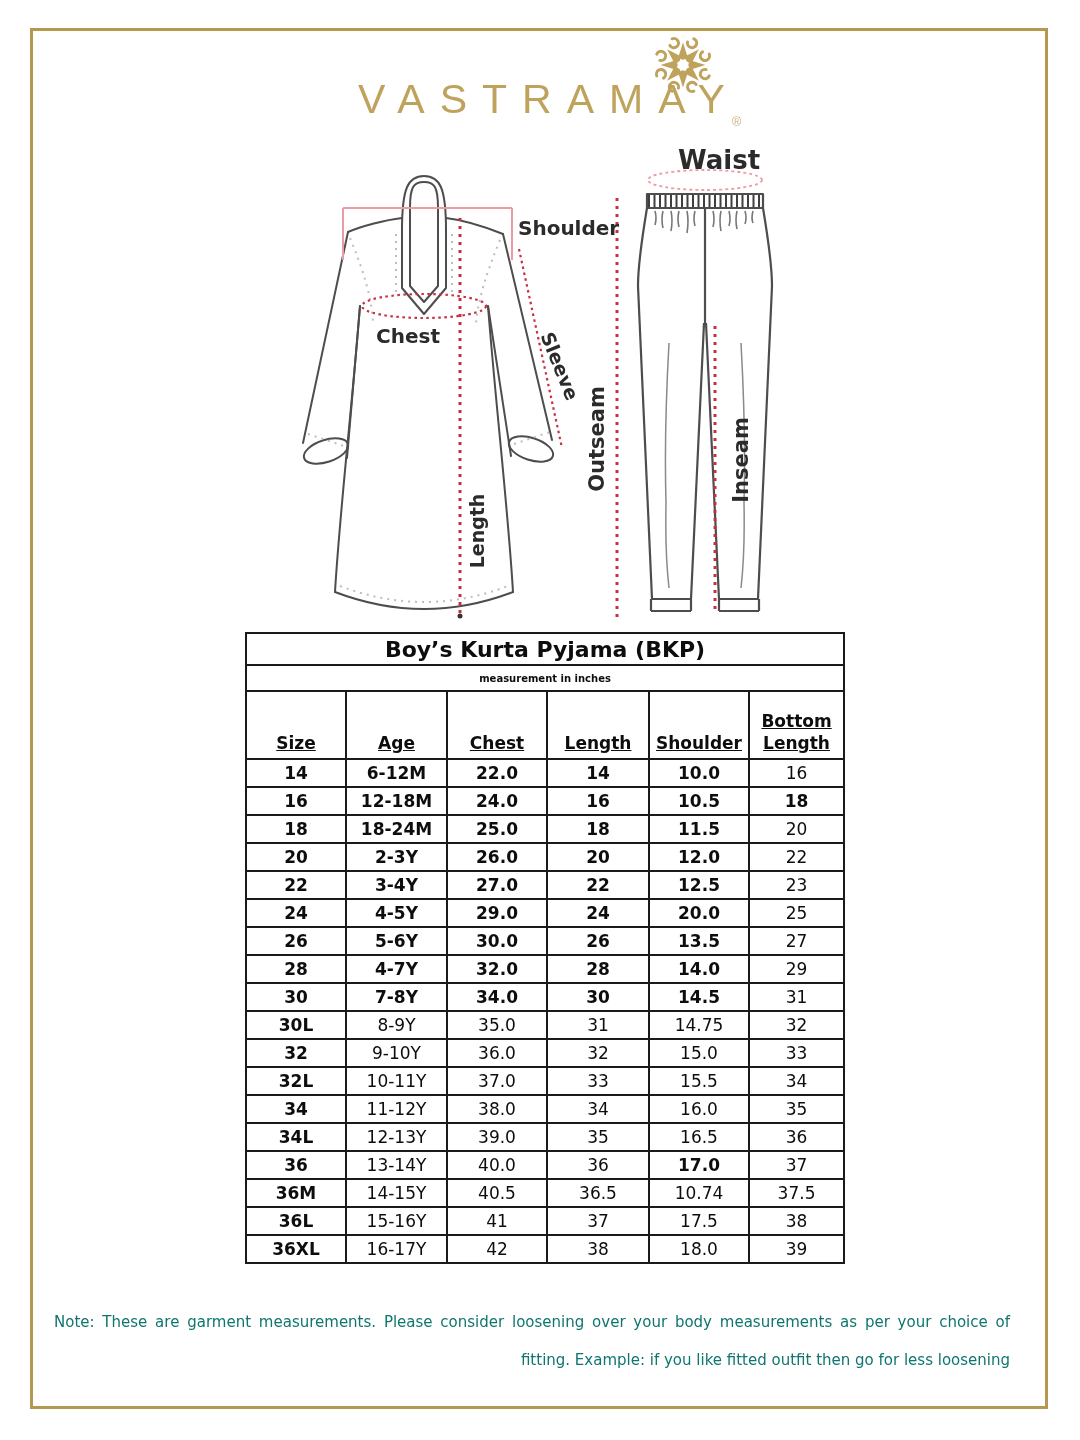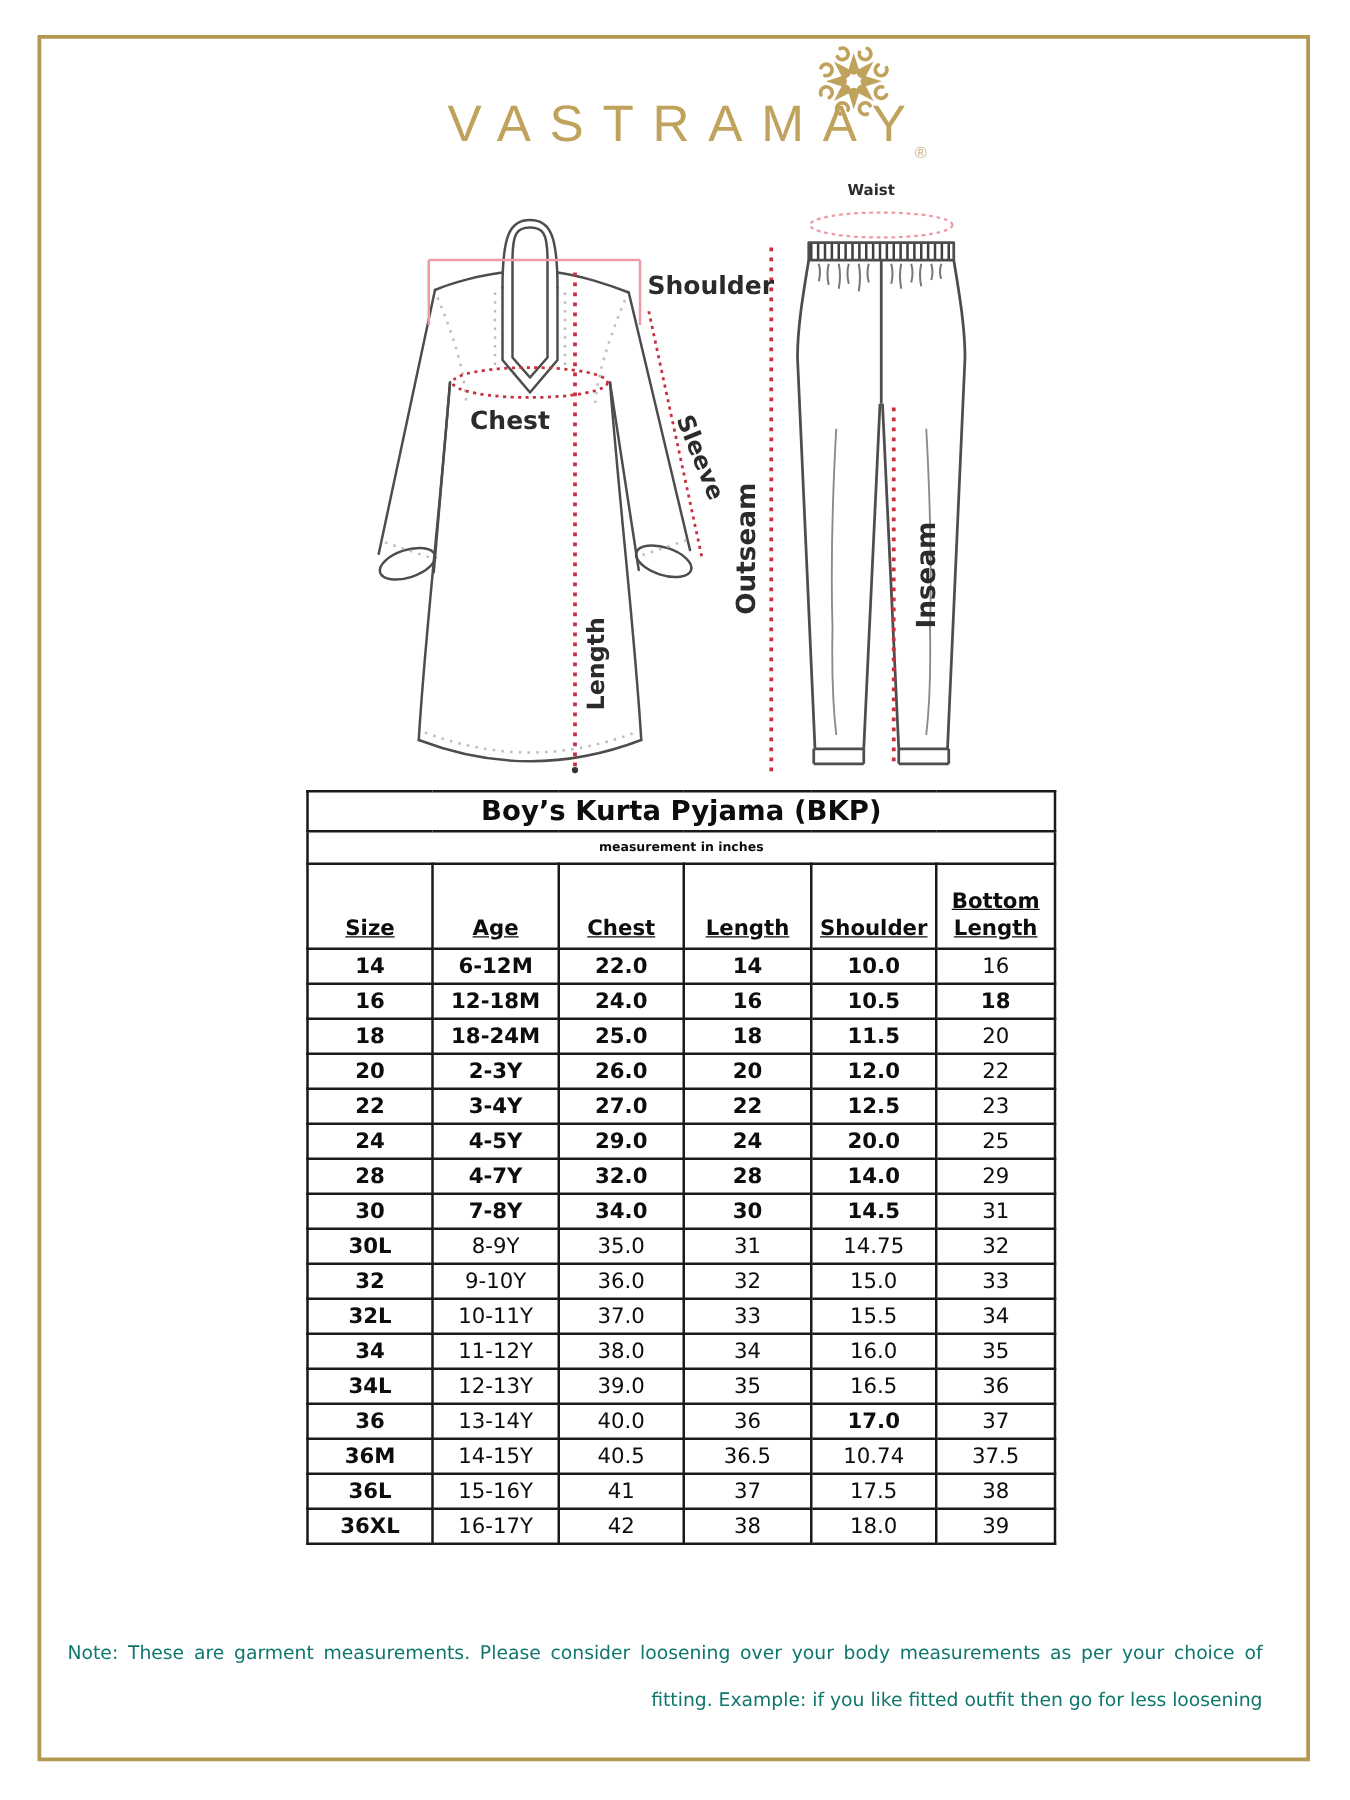--- a/index.html
+++ b/index.html
@@ -9,21 +9,21 @@
          border:3px solid #B59850;box-sizing:border-box;}
   
   .brand{position:absolute;left:358px;top:76px;font-family:"Liberation Sans",sans-serif;
          font-size:41px;font-weight:400;letter-spacing:15px;color:#BFA25C;white-space:nowrap;}
   .brand .reg{font-size:13px;letter-spacing:0;position:relative;top:13px;left:-8px;color:#C9B37C;}
   .ornament{position:absolute;left:650px;top:32px;width:66px;height:66px;}
   
   .dlabel{position:absolute;font-weight:600;color:#2b2b2b;white-space:nowrap;}
   .lbl-shoulder{left:518px;top:216px;font-size:20px;}
   .lbl-chest{left:376px;top:324px;font-size:20px;}
-  .lbl-waist{left:678px;top:145px;font-size:12px;}
+  .lbl-waist{left:678px;top:145px;font-size:26px;}
   .lbl-sleeve{left:560px;top:366px;font-size:19px;transform:translate(-50%,-50%) rotate(68deg);}
   .lbl-length{left:477px;top:531px;font-size:19px;transform:translate(-50%,-50%) rotate(-90deg);}
   .lbl-outseam{left:597px;top:439px;font-size:21px;transform:translate(-50%,-50%) rotate(-90deg);}
   .lbl-inseam{left:741px;top:460px;font-size:21px;transform:translate(-50%,-50%) rotate(-90deg);}
   .kurta-svg{position:absolute;left:290px;top:148px;}
   .pyjama-svg{position:absolute;left:605px;top:158px;}
   
   .size-table{position:absolute;left:245px;top:632px;width:598px;border-collapse:collapse;
               table-layout:fixed;font-size:17px;color:#0d0d0d;}
   .size-table td,.size-table th{border:2px solid #1a1a1a;text-align:center;vertical-align:middle;
@@ -220,20 +220,28 @@
     </tr>
         <tr class="row-data">
       <td class="b">24</td>
       <td class="b">4-5Y</td>
       <td class="b">29.0</td>
       <td class="b">24</td>
       <td class="b">20.0</td>
       <td>25</td>
     </tr>
         <tr class="row-data">
+      <td class="b">26</td>
+      <td class="b">5-6Y</td>
+      <td class="b">30.0</td>
+      <td class="b">26</td>
+      <td class="b">13.5</td>
+      <td>27</td>
+    </tr>
+        <tr class="row-data">
       <td class="b">28</td>
       <td class="b">4-7Y</td>
       <td class="b">32.0</td>
       <td class="b">28</td>
       <td class="b">14.0</td>
       <td>29</td>
     </tr>
         <tr class="row-data">
       <td class="b">30</td>
       <td class="b">7-8Y</td>

